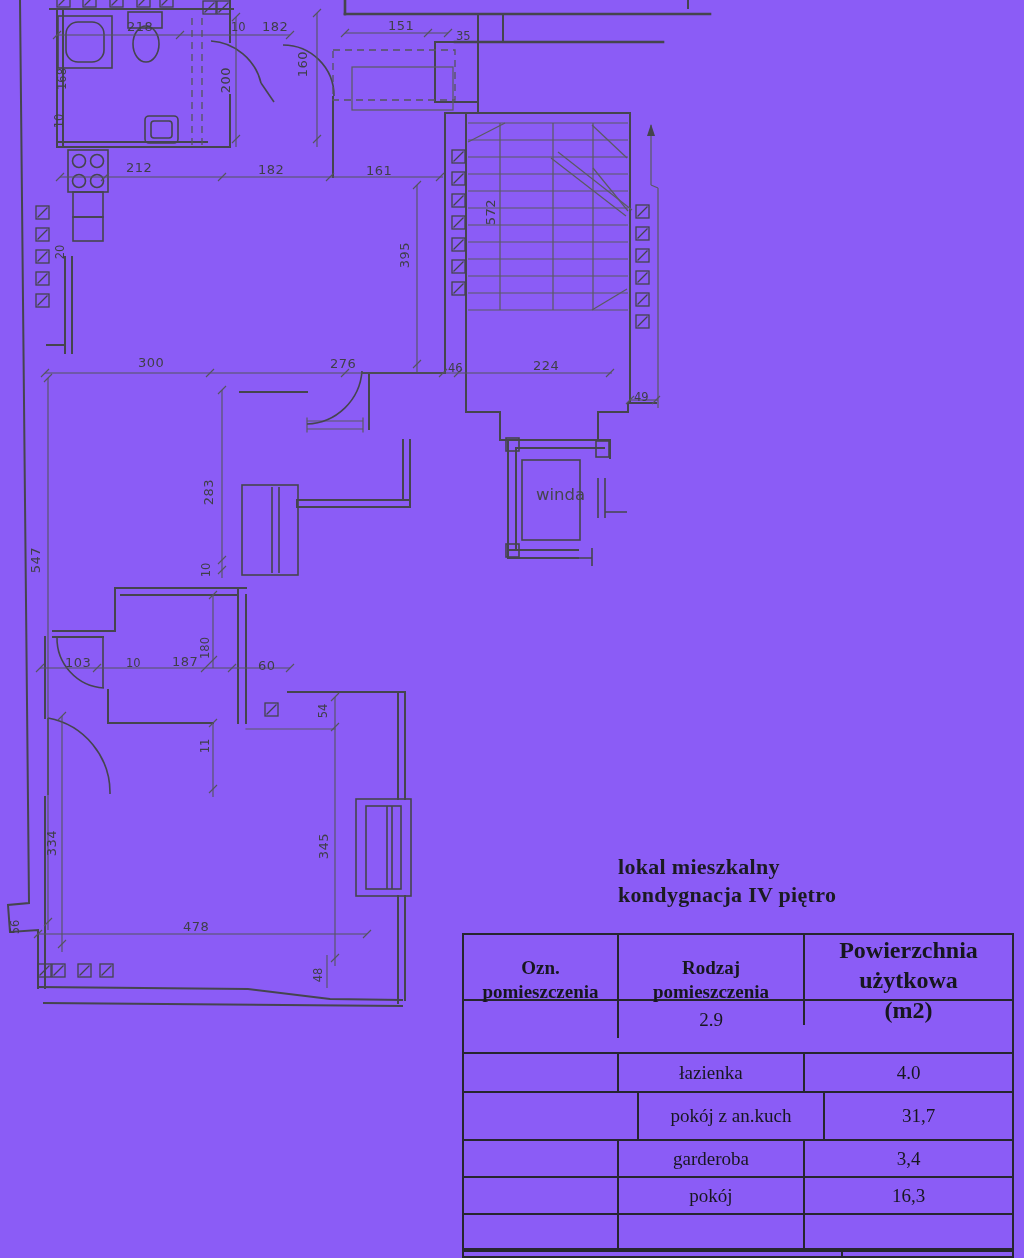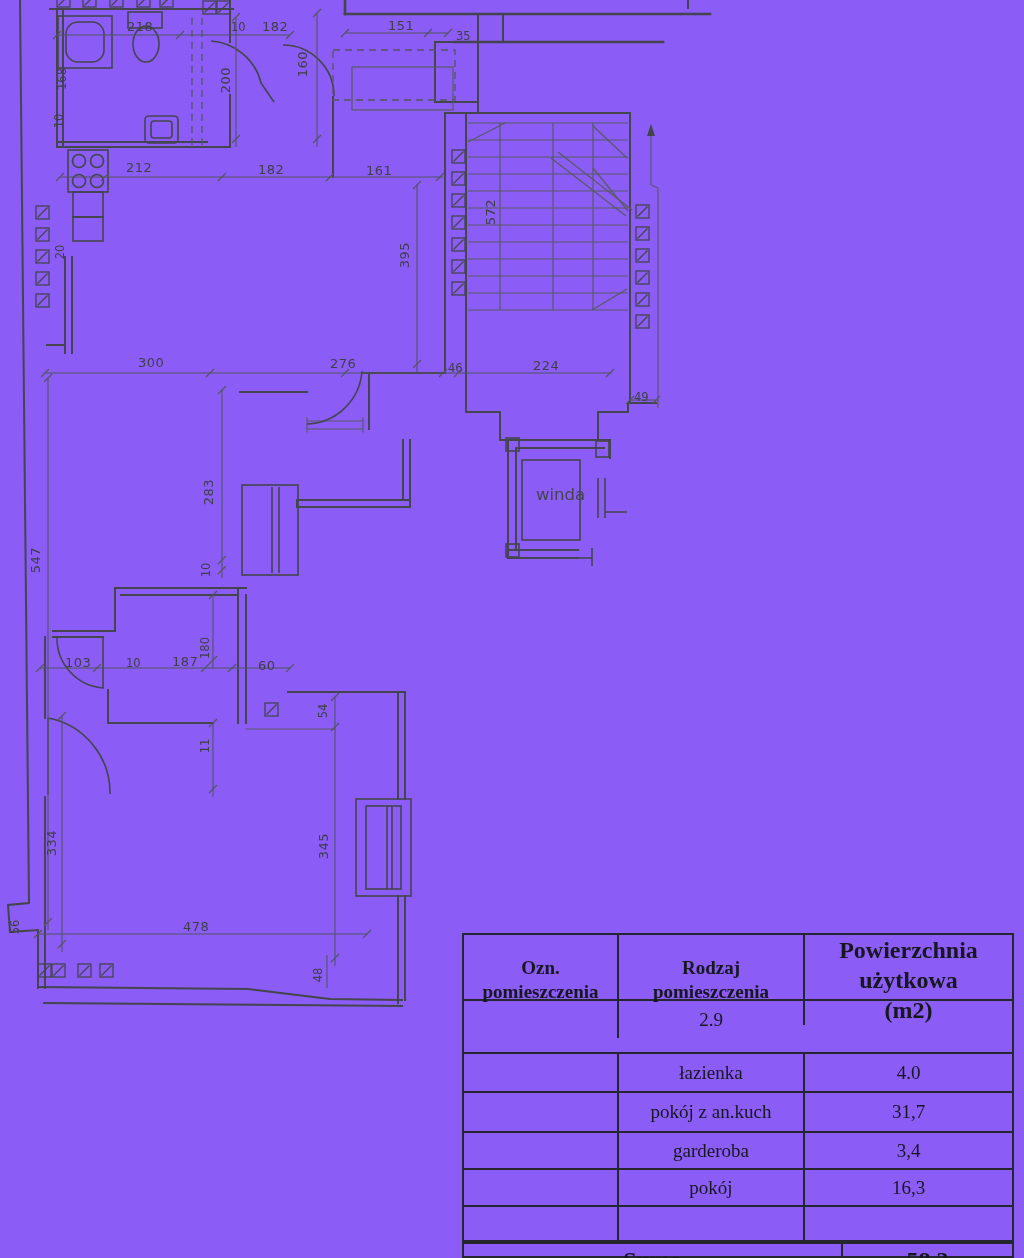--- a/index.html
+++ b/index.html
@@ -300,20 +300,24 @@
     <text class="dts" x="64" y="252" transform="rotate(-90 64 252)" text-anchor="middle">20</text>
   </g>
 
   <g>
     <text class="room" x="584" y="64" text-anchor="middle"></text>
     <text class="room" x="588" y="88" text-anchor="middle"></text>
     <text class="winda" x="536" y="500">winda</text>
   </g>
 </svg>
 
+<div class="title-block">
+  <div>lokal mieszkalny</div>
+  <div>kondygnacja IV piętro</div>
+</div>
 
 <div class="area-table">
   <div class="tr head">
     <div class="td">
       <span>Ozn.</span>
       <span>pomieszczenia</span>
     </div>
     <div class="td">
       <span>Rodzaj</span>
       <span>pomieszczenia</span>
@@ -326,21 +330,21 @@
 
   <div class="tr body" style="height:39px;">
     <div class="td"></div>
     <div class="td">2.9</div>
   </div>
   <div class="tr body" style="height:39px;margin-top:14px;">
     <div class="td"></div>
     <div class="td">łazienka</div>
     <div class="td">4.0</div>
   </div>
-  <div class="tr body" style="height:40px;">
+  <div class="tr body" style="height:48px;padding-left:20px;">
     <div class="td"></div>
     <div class="td">pokój z an.kuch</div>
     <div class="td">31,7</div>
   </div>
   <div class="tr body" style="height:37px;">
     <div class="td"></div>
     <div class="td">garderoba</div>
     <div class="td">3,4</div>
   </div>
   <div class="tr body" style="height:37px;">

